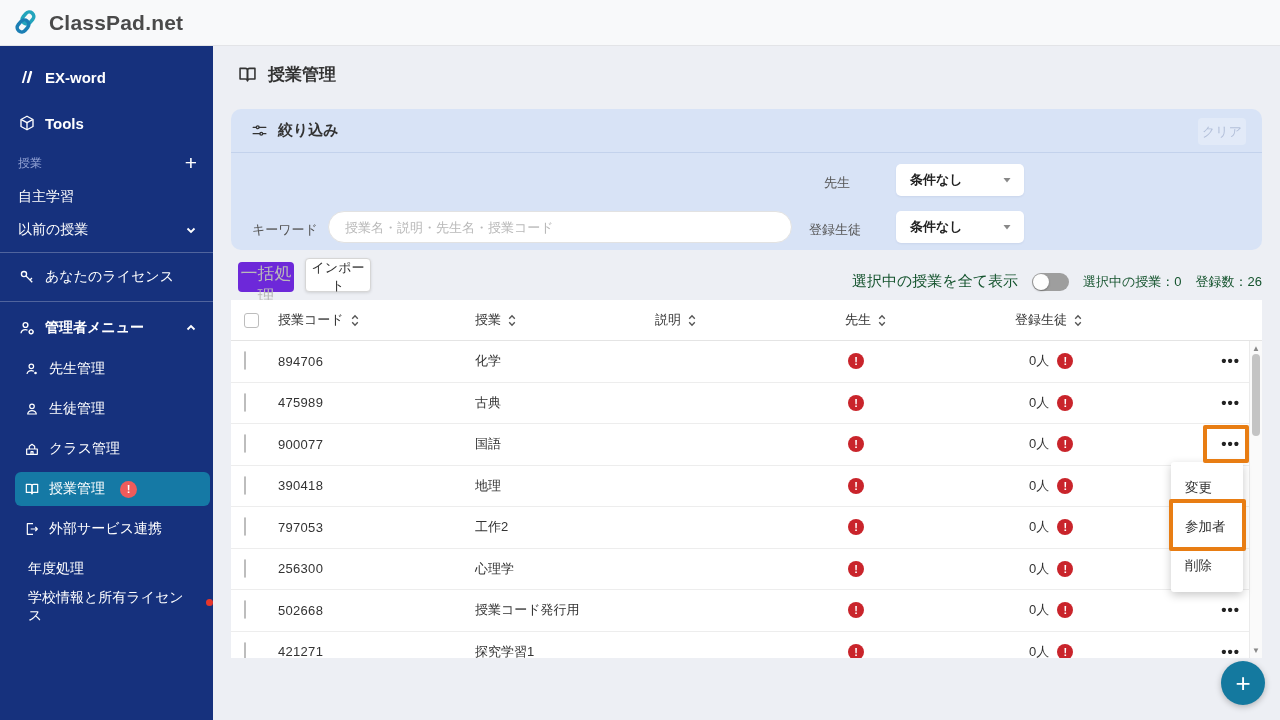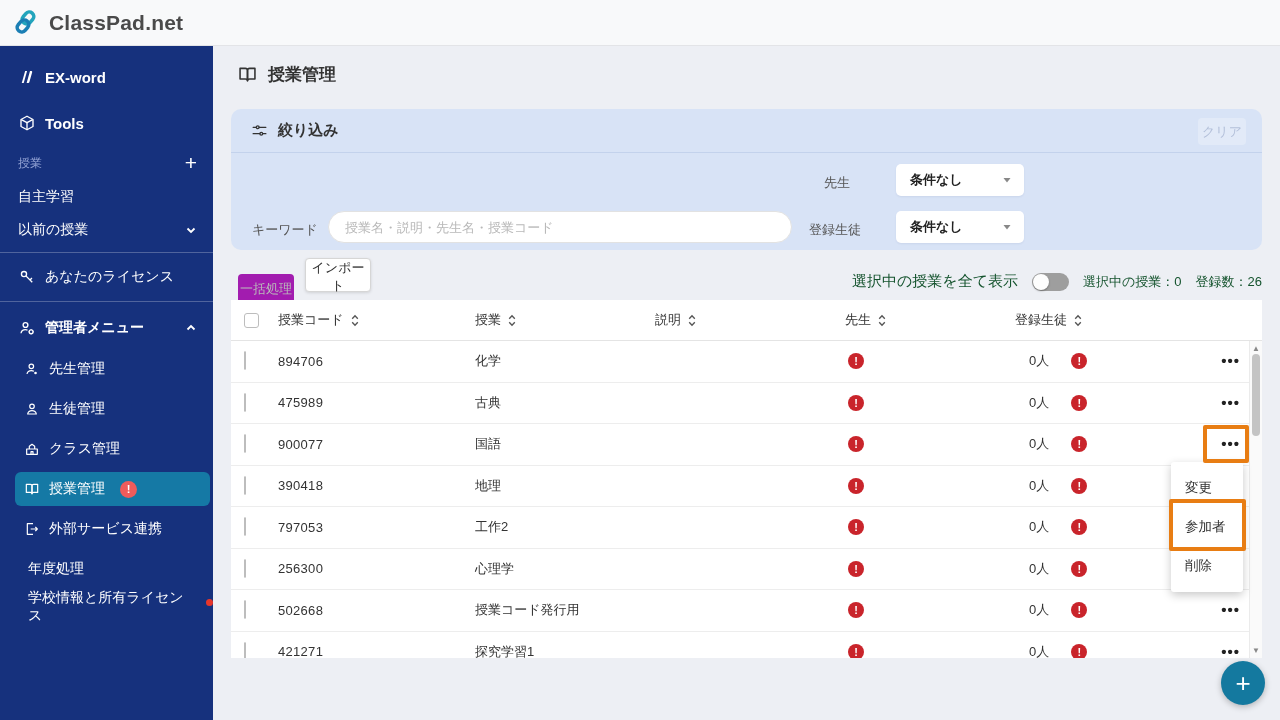--- a/index.html
+++ b/index.html
@@ -48,42 +48,42 @@
   .kw-label { position:absolute; left:21px; top:112px; font-size:13px; color:#555; }
   .kw-input { position:absolute; left:97px; top:102px; width:464px; height:32px; border:1px solid #E2E2E2; border-radius:16px; background:#fff; padding:0 16px; font-size:13px; font-family:inherit; color:#333; }
   .kw-input::placeholder { color:#B8B8B8; }
   .f-label-teacher { position:absolute; left:593px; top:65px; font-size:13px; color:#555; }
   .f-label-students { position:absolute; left:578px; top:112px; font-size:13px; color:#555; }
   .dropdown { position:absolute; left:665px; width:128px; height:32px; background:#fff; border-radius:5px; display:flex; align-items:center; padding-left:14px; font-size:13px; font-weight:700; color:#222; cursor:pointer; box-shadow:0 1px 2px rgba(40,60,110,.08); }
   .dd1 { top:55px; } .dd2 { top:102px; }
   .dd-caret { position:absolute; right:12px; width:10px; height:10px; color:#888; }
 
   
-  .btn-batch { position:absolute; left:25px; top:216px; width:56px; height:30px; background:#a21caf; border:none; border-radius:4px; color:#B9B9B9; font-size:13px; font-family:inherit;margin-top:12px; }
+  .btn-batch { position:absolute; left:25px; top:216px; width:56px; height:30px; background:#6d28d9; border:none; border-radius:4px; color:#B9B9B9; font-size:17px; font-family:inherit; }
   .btn-import { position:absolute; left:92px; top:212px; width:66px; height:34px; background:#FFF; border:1px solid #D6D6D6; border-radius:4px; color:#333; font-size:13px; font-family:inherit; cursor:pointer; box-shadow:0 1px 3px rgba(0,0,0,.12); }
   .toolbar-right { position:absolute; right:18px; top:226px; display:flex; align-items:center; gap:14px; }
   .toggle-label { font-size:15px; color:#14532d; }
   .toggle { position:relative; width:37px; height:18px; border-radius:9px; background:#9E9E9E; cursor:pointer; }
   .toggle-knob { position:absolute; left:1px; top:1px; width:16px; height:16px; border-radius:50%; background:#FDFDFD; box-shadow:0 1px 2px rgba(0,0,0,.3); }
   .count-text { font-size:13px; color:#14532d; }
 
   
   .table { position:absolute; left:18px; top:254px; width:1031px; height:358px; background:#fff; }
   .t-row { display:grid; grid-template-columns:30px 201px 180px 190px 170px 180px 1fr; align-items:center; padding-left:13px; padding-right:14px; }
   .t-head { height:41px; border-bottom:1px solid #E4E4E4; }
   .t-body { height:317px; overflow:hidden; }
   .t-data { height:41.5px; border-bottom:1px solid #EDEDED; }
   .th-cell { display:flex; align-items:center; gap:6px; font-size:13px; color:#333; font-weight:500; }
   .sort-icon { width:10px; height:13px; color:#555; cursor:pointer; }
   .checkbox { width:15px; height:15px; border:1.5px solid #BDBDBD; border-radius:3px; background:#fff; cursor:pointer; }
   .cell { font-size:13px; color:#333; }
   .cell-code { padding-left:4px; letter-spacing:.3px; }
   .alert-badge { display:inline-flex; align-items:center; justify-content:center; width:16px; height:16px; border-radius:50%; background:#C9242B; color:#fff; font-size:11px; font-weight:700; line-height:16px; }
   .cell-teacher { padding-left:3px; }
-  .cell-students { display:flex; align-items:center; gap:22px; padding-left:14px; }
+  .cell-students { display:flex; align-items:center; gap:8px; padding-left:14px; }
   .cell-actions { display:flex; justify-content:flex-end; padding-right:8px; }
   .dots { font-size:15px; letter-spacing:1px; color:#222; cursor:pointer; line-height:10px; font-weight:700; }
 
   
   .vscroll { position:absolute; right:0; top:41px; width:13px; height:317px; background:#FAFAFA; border-left:1px solid #EBEBEB; }
   .vs-arrow { position:absolute; left:0; width:12px; text-align:center; font-size:8px; color:#888; }
   .vs-up { top:3px; } .vs-down { bottom:3px; }
   .vs-thumb { position:absolute; left:2px; top:13px; width:8px; height:82px; background:#C4C4C4; border-radius:4px; }
 
   

